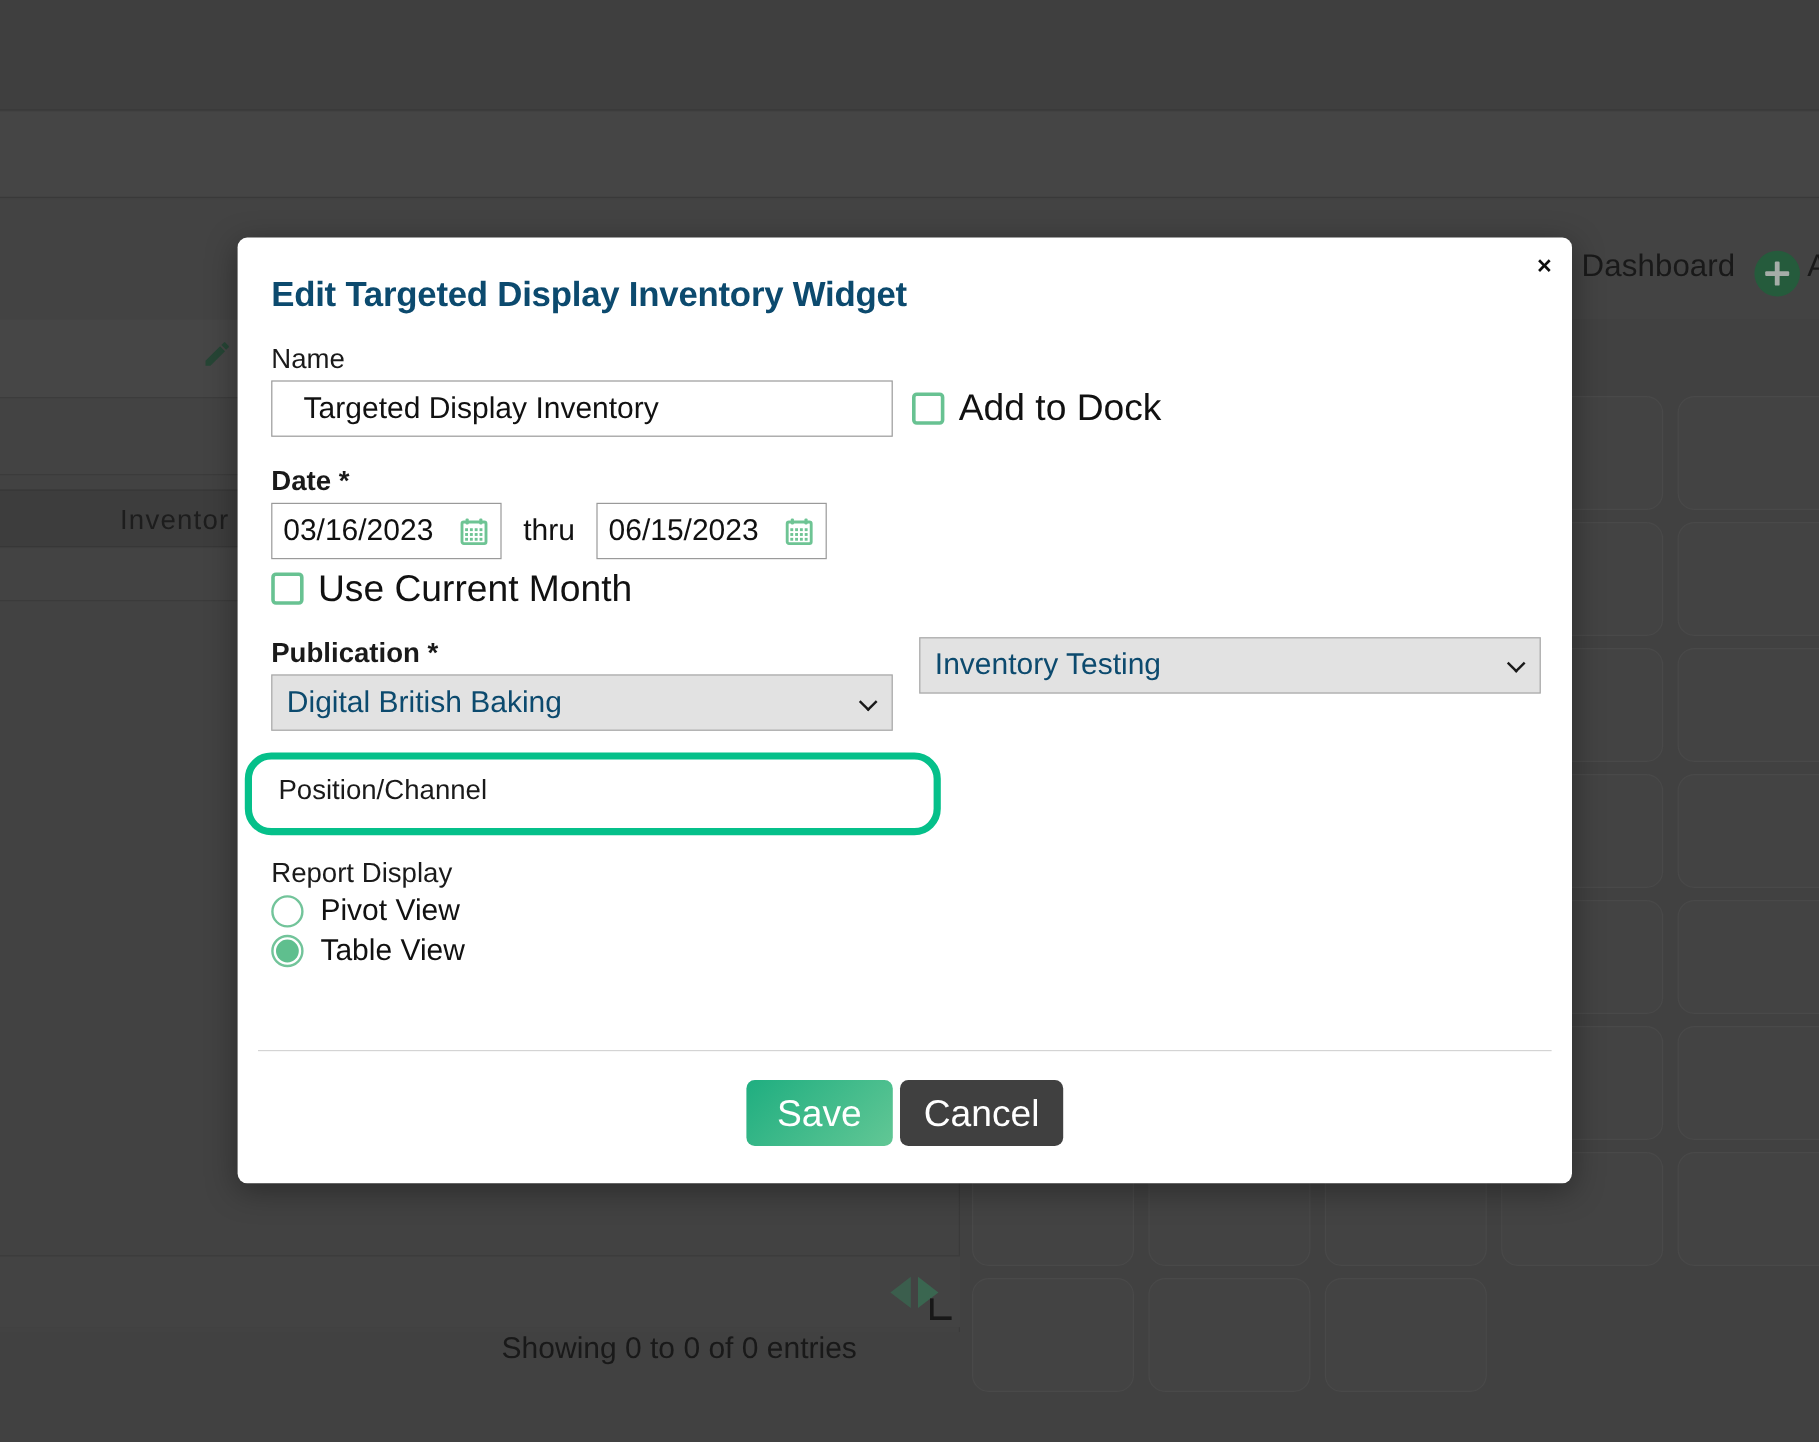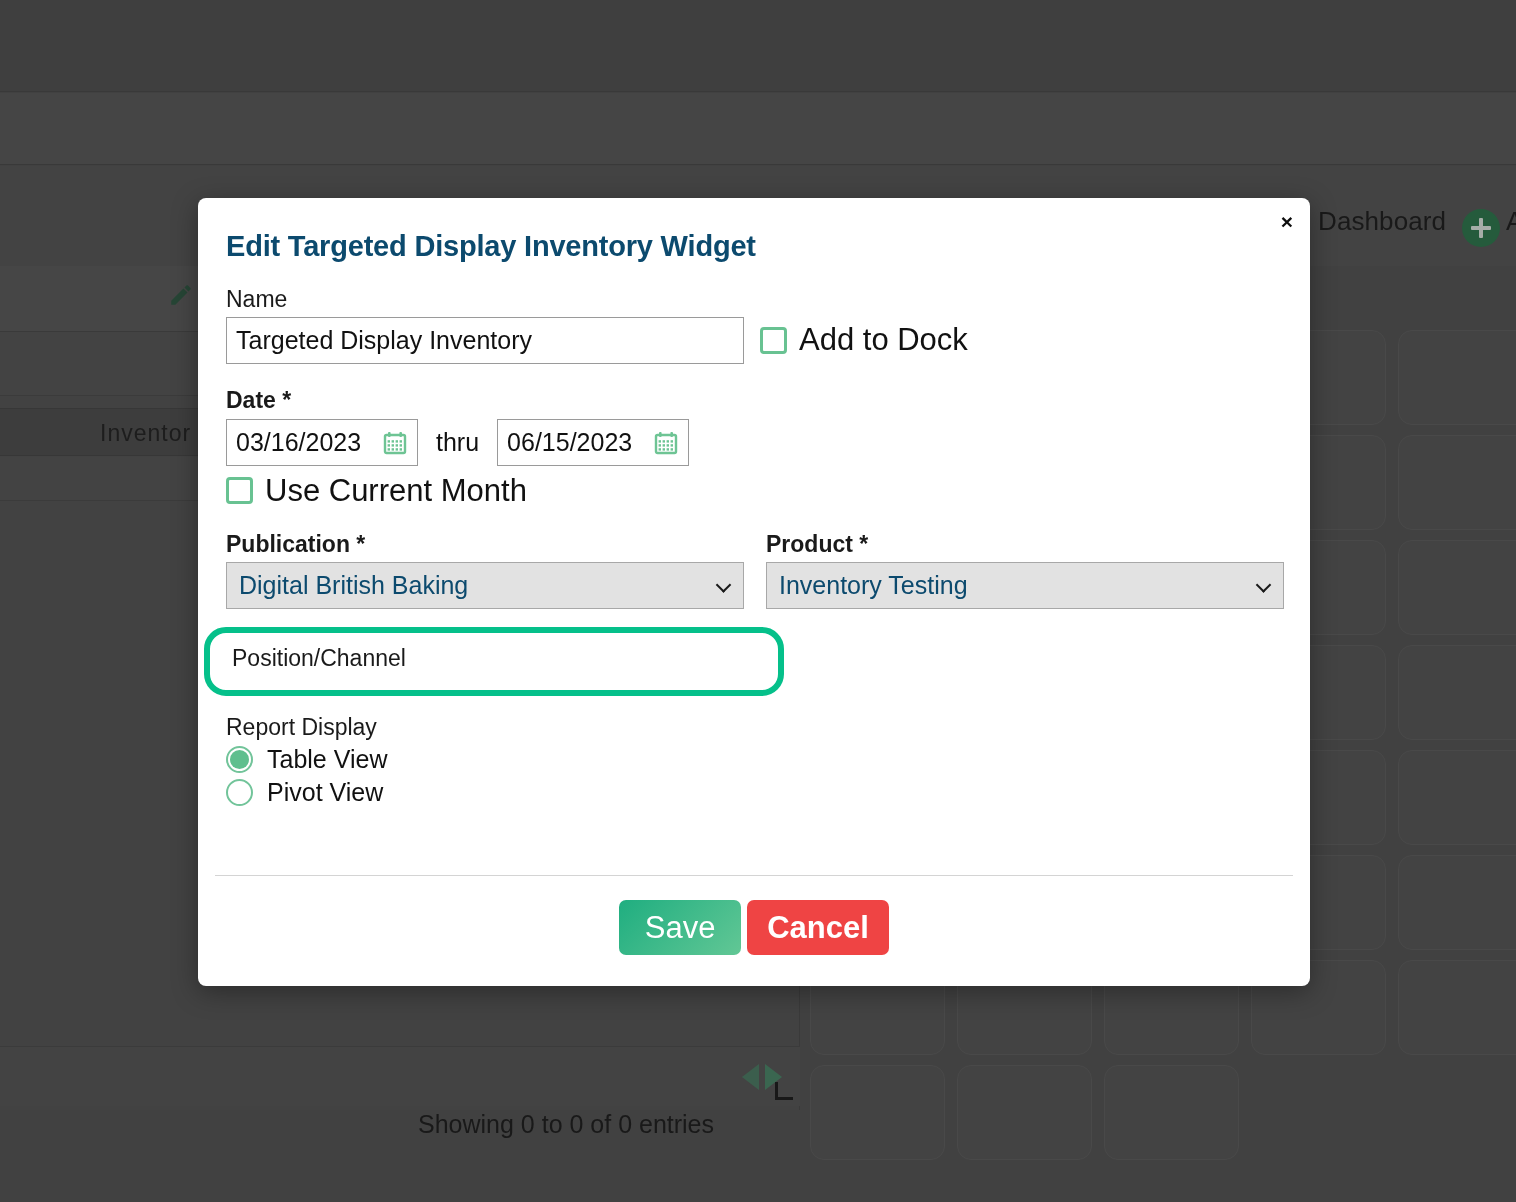--- a/index.html
+++ b/index.html
@@ -288,21 +288,21 @@
 
   .name-col { width: 518px; }
 
   .text-input {
     width: 100%;
     height: 47px;
     border: 1px solid #9a9a9a;
     background: #ffffff;
     font-size: 25px;
     color: #111;
-    padding: 0 9px;
+    padding: 0 26px;
     font-family: "Liberation Sans", sans-serif;
     outline: none;
   }
 
   .check-row {
     display: flex;
     align-items: center;
     gap: 12px;
     padding-bottom: 6px;
   }
@@ -481,21 +481,21 @@
     min-width: 122px;
     border: none;
     border-radius: 7px;
     font-size: 31px;
     color: #ffffff;
     cursor: pointer;
     font-family: "Liberation Sans", sans-serif;
     padding: 0 20px;
   }
   .btn-save   { background: linear-gradient(135deg, #1fae80 0%, #62c795 100%); }
-  .btn-cancel { background: #ef4444; font-weight: bold; }
+  .btn-cancel { background: #404040; }
 </style>
 </head>
 <body>
 
 <div id="app-background">
 
   <div class="bg-topbar"></div>
   <div class="bg-secondbar"></div>
   <div class="bg-pagehead"></div>
 
@@ -663,43 +663,42 @@
     <div class="row-selects">
       <div class="select-col">
         <div class="field-label bold">Publication *</div>
         <div class="select-box">
           <span>Digital British Baking</span>
           <span class="chev"></span>
         </div>
       </div>
 
       <div class="select-col">
-        <div class="field-label bold">Product *</div>
         <div class="select-box">
           <span>Inventory Testing</span>
           <span class="chev"></span>
         </div>
       </div>
     </div>
 
     <div class="highlight-ring">
       <div class="field-label">Position/Channel</div>
     </div>
 
     <div class="block-report">
       <div class="field-label">Report Display</div>
 
       <div class="radio-row">
+        <div class="radio-outer"></div>
+        <span class="radio-label">Pivot View</span>
+      </div>
+
+      <div class="radio-row">
         <div class="radio-outer checked"></div>
         <span class="radio-label">Table View</span>
-      </div>
-
-      <div class="radio-row">
-        <div class="radio-outer"></div>
-        <span class="radio-label">Pivot View</span>
       </div>
     </div>
 
   </div>
 
   <div class="modal-divider"></div>
 
   <div class="modal-footer">
     <button class="btn btn-save">Save</button>
     <button class="btn btn-cancel">Cancel</button>

